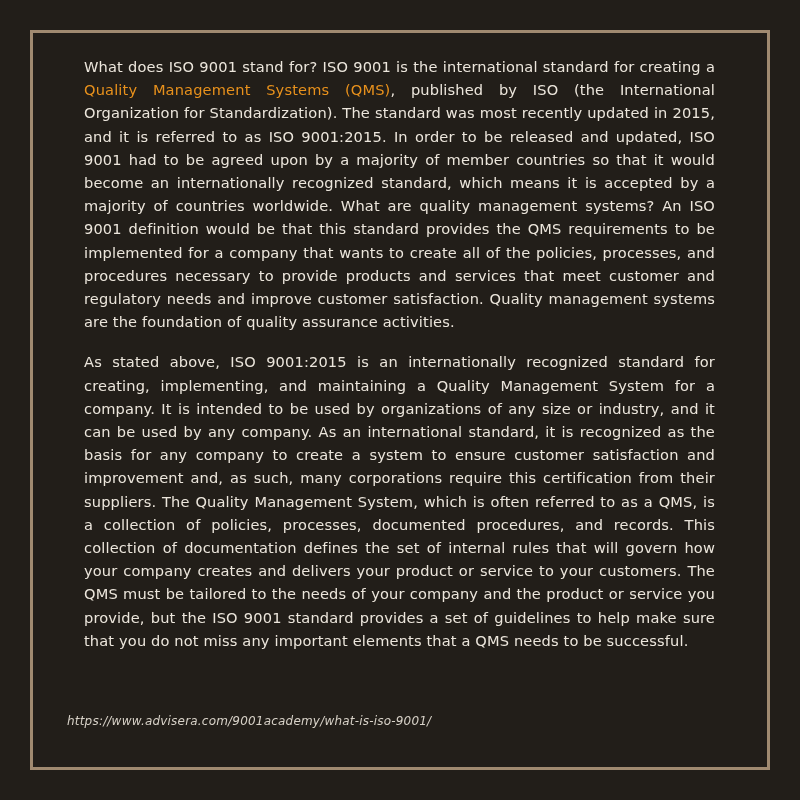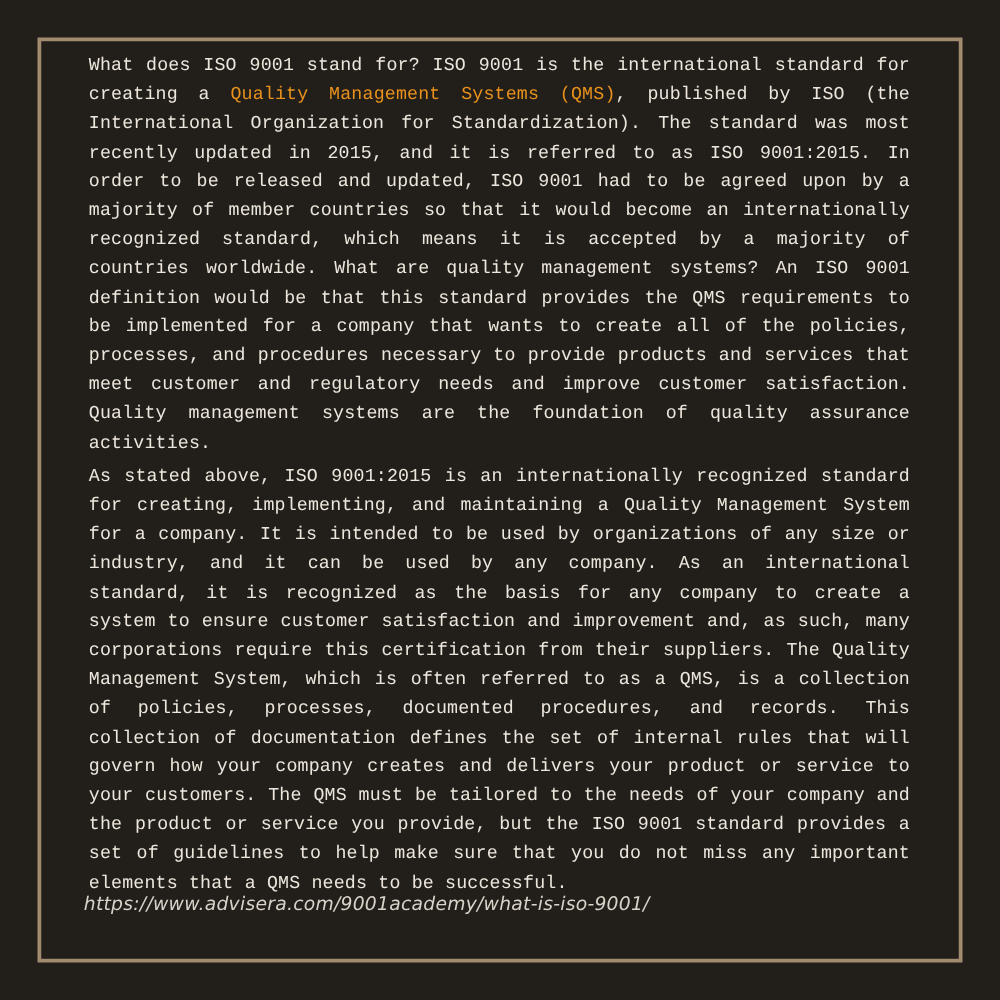--- a/index.html
+++ b/index.html
@@ -1,21 +1,21 @@
 <!DOCTYPE html>
 <html><head>
 <meta charset="utf-8">
 <style>
   html,body{margin:0;padding:0;}
   body{width:800px;height:800px;background:#221e19;position:relative;overflow:hidden;font-family:"DejaVu Sans","Liberation Sans",sans-serif;}
   .frame{position:absolute;left:30px;top:30px;width:734px;height:734px;border:3px solid #a08a70;}
   .content{position:absolute;left:67px;top:38px;width:665px;color:#ece6dc;font-size:14.6px;line-height:23.2px;letter-spacing:0.15px;}
-  .content p{margin:4px;text-align:justify;font-family:Liberation Mono, monospace;}
+  .content p{margin:17px;text-align:justify;}
   .hl{color:#e8911c;}
-  .src{position:absolute;left:67px;top:714px;color:#d8d2c8;font-style:italic;font-size:15px;letter-spacing:0.2px;}
+  .src{position:absolute;left:67px;top:714px;color:#d8d2c8;font-style:italic;font-size:12px;letter-spacing:0.2px;}
 </style>
 </head>
 <body>
 
 <div class="frame"></div>
 <div class="content">
   <p><span>What does ISO 9001 stand for? ISO 9001 is the international standard for creating a </span><span class="hl">Quality Management Systems (QMS)</span><span>, published by ISO (the International Organization for Standardization). The standard was most recently updated in 2015, and it is referred to as ISO 9001:2015. In order to be released and updated, ISO 9001 had to be agreed upon by a majority of member countries so that it would become an internationally recognized standard, which means it is accepted by a majority of countries worldwide. What are quality management systems? An ISO 9001 definition would be that this standard provides the QMS requirements to be implemented for a company that wants to create all of the policies, processes, and procedures necessary to provide products and services that meet customer and regulatory needs and improve customer satisfaction. Quality management systems are the foundation of quality assurance activities.</span></p>
   <p>As stated above, ISO 9001:2015 is an internationally recognized standard for creating, implementing, and maintaining a Quality Management System for a company. It is intended to be used by organizations of any size or industry, and it can be used by any company. As an international standard, it is recognized as the basis for any company to create a system to ensure customer satisfaction and improvement and, as such, many corporations require this certification from their suppliers. The Quality Management System, which is often referred to as a QMS, is a collection of policies, processes, documented procedures, and records. This collection of documentation defines the set of internal rules that will govern how your company creates and delivers your product or service to your customers. The QMS must be tailored to the needs of your company and the product or service you provide, but the ISO 9001 standard provides a set of guidelines to help make sure that you do not miss any important elements that a QMS needs to be successful.</p>
 </div>
 <div class="src">https://www.advisera.com/9001academy/what-is-iso-9001/</div>

